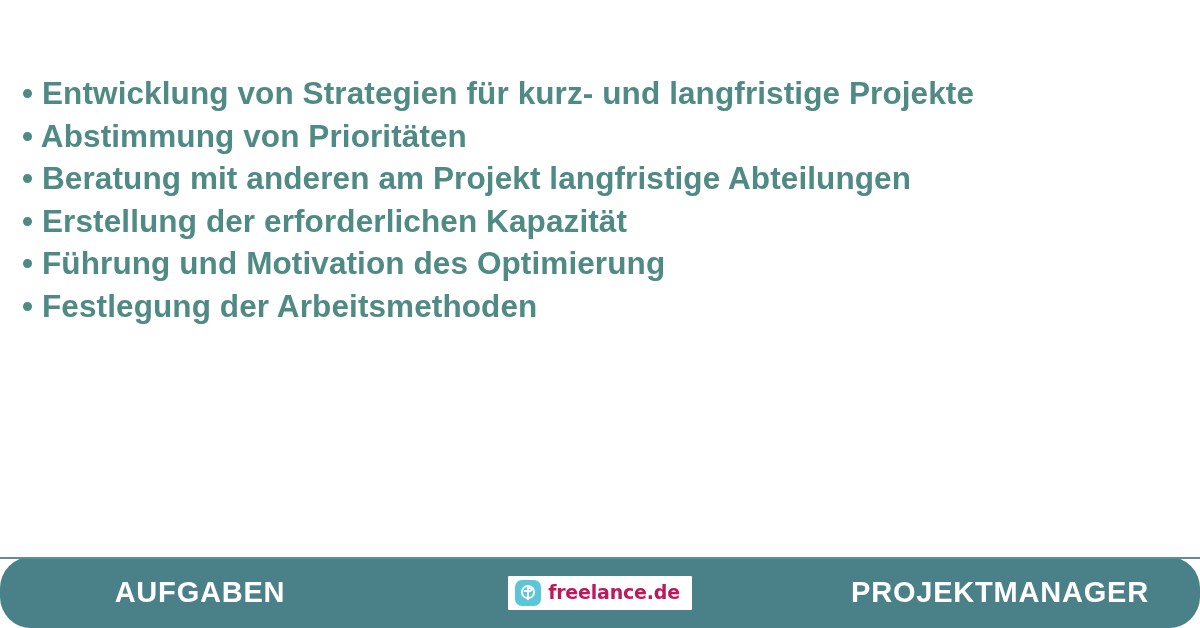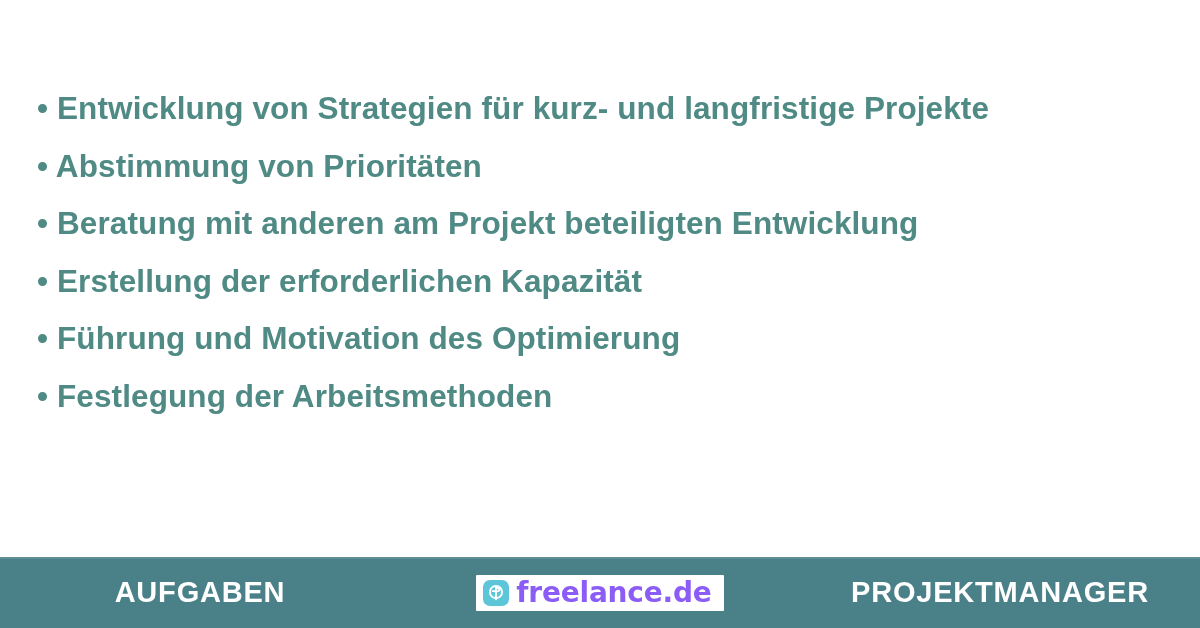--- a/index.html
+++ b/index.html
@@ -38,21 +38,21 @@
   }
   .task-item {
     color: #4f8a85;
     font-family: "Liberation Sans", sans-serif;
     font-weight: bold;
     font-size: 31.5px;
     line-height: 42.5px;
     letter-spacing: 0.1px;
     white-space: normal;
     text-indent: 0;
-    margin: 15px;
+    margin: 0;
     padding: 0;
   }
   .task-item .bullet {
     display: inline;
     color: #4f8a85;
     font-weight: bold;
   }
 
   
   .footer-bar {
@@ -60,20 +60,21 @@
     left: 0;
     top: 557px;
     width: 1200px;
     height: 71px;
     background: #4a8189;
     display: flex;
     align-items: center;
     justify-content: space-between;
     padding: 0 0;
     box-sizing: border-box;
+    border-radius: 31px;
   }
   .footer-bar::before {
     content: "";
     position: absolute;
     left: 0;
     top: 0;
     width: 1200px;
     height: 2px;
     background: #5e8f95;
   }
@@ -108,24 +109,24 @@
     background: #5cc6d8;
     display: flex;
     align-items: center;
     justify-content: center;
     flex: 0 0 auto;
   }
   .logo-mark svg {
     display: block;
   }
   .logo-wordmark {
-    color: #8b5cf6;
+    color: #be185d;
     font-family: "DejaVu Sans", sans-serif;
     font-weight: bold;
-    font-size: 28px;
+    font-size: 19px;
     letter-spacing: -0.2px;
     white-space: nowrap;
     line-height: 1;
   }
 </style>
 </head>
 <body>
 
 <div class="poster">
 
@@ -134,21 +135,21 @@
       <li class="task-item">
         <span class="bullet">•</span>
         <span>Entwicklung von Strategien für kurz- und langfristige Projekte</span>
       </li>
       <li class="task-item">
         <span class="bullet">•</span>
         <span>Abstimmung von Prioritäten</span>
       </li>
       <li class="task-item">
         <span class="bullet">•</span>
-        <span>Beratung mit anderen am Projekt beteiligten Entwicklung</span>
+        <span>Beratung mit anderen am Projekt langfristige Abteilungen</span>
       </li>
       <li class="task-item">
         <span class="bullet">•</span>
         <span>Erstellung der erforderlichen Kapazität</span>
       </li>
       <li class="task-item">
         <span class="bullet">•</span>
         <span>Führung und Motivation des Optimierung</span>
       </li>
       <li class="task-item">

